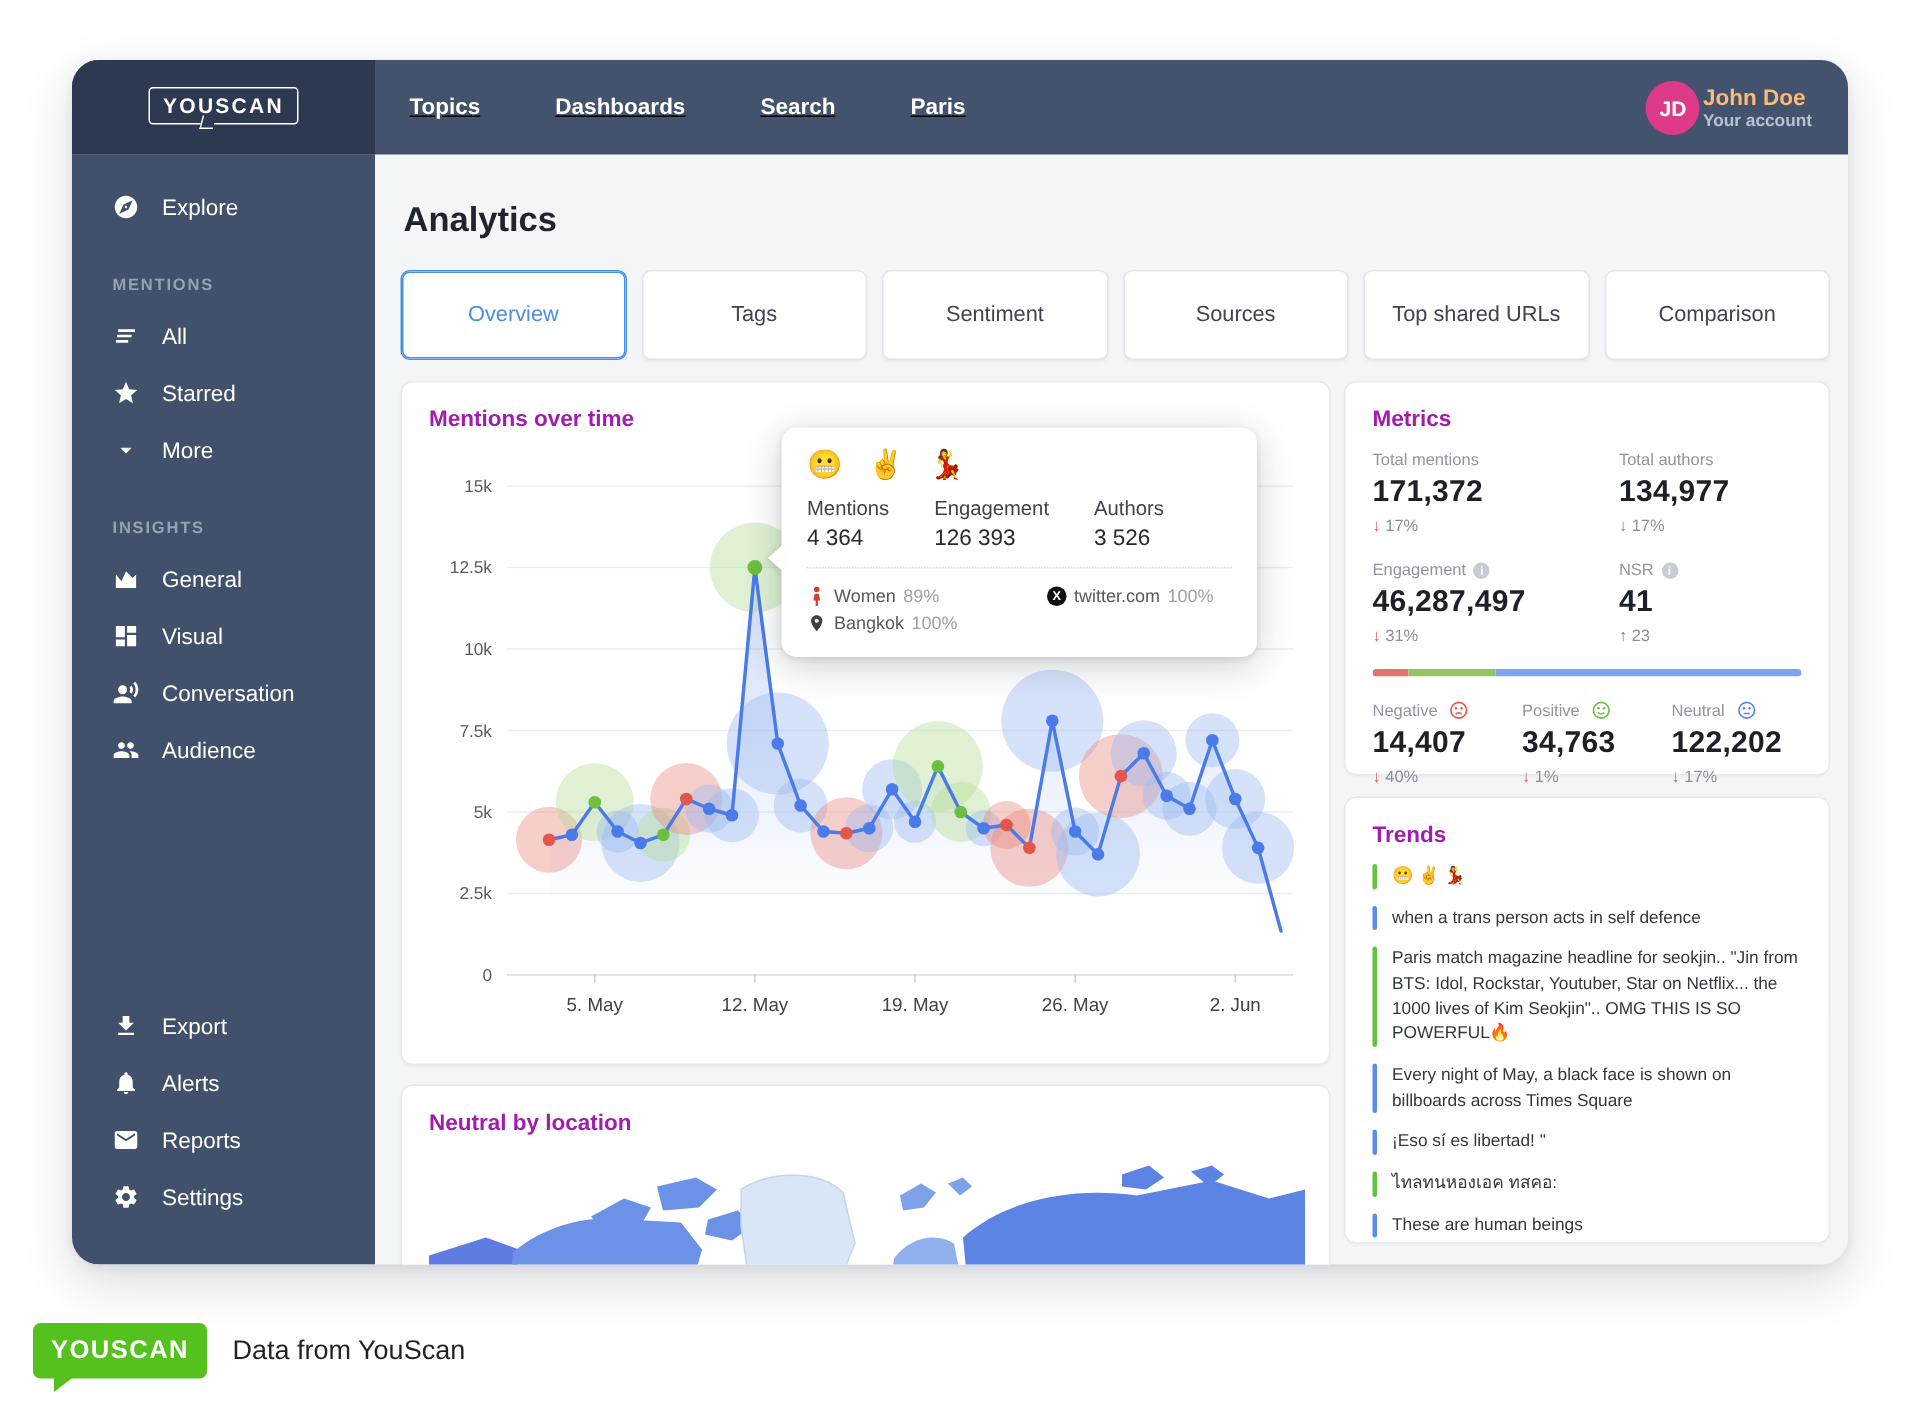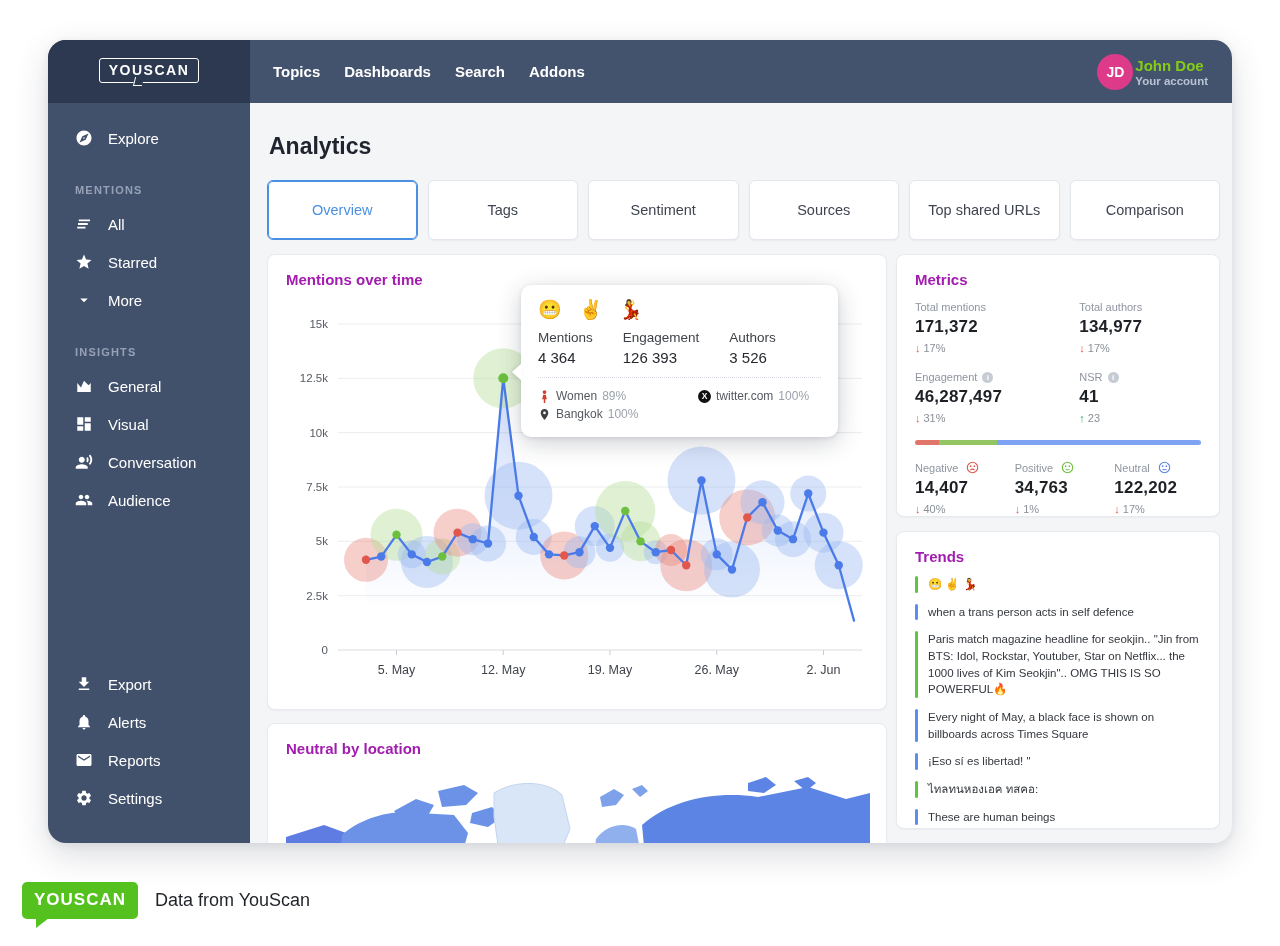--- a/index.html
+++ b/index.html
@@ -10,25 +10,25 @@
   .app { position:absolute; left:48px; top:40px; width:1184px; height:803px;
          border-radius:18px; overflow:hidden; background:#f4f5f7;
          box-shadow:0 12px 34px rgba(30,40,60,.16), 0 2px 8px rgba(30,40,60,.08);
          display:flex; flex-direction:column; }
 
   
   .topnav { height:63px; display:flex; align-items:stretch; background:#44536d; flex:none; }
   .logo-block { width:202px; background:#2c3950; display:flex; flex-direction:column; align-items:center; justify-content:center; cursor:pointer; }
   .logo-box { border:1.6px solid #fff; border-radius:3px; padding:3px 9px 4px; color:#fff; font-weight:bold; font-size:14px; letter-spacing:1.5px; }
   .logo-tail { width:9px; height:9px; border-left:1.6px solid #fff; border-bottom:1.6px solid #fff; background:#2c3950; margin-top:-6px; margin-left:-22px; transform:skewX(-14deg); }
-  .nav-links { display:flex; align-items:center; gap:24px; padding-left:23px; }
+  .nav-links { display:flex; align-items:center; gap:50px; padding-left:23px;text-decoration:underline; }
   .nav-link { color:#fff; font-size:15px; font-weight:bold; cursor:pointer; text-decoration:none; }
   .user { margin-left:auto; display:flex; align-items:center; gap:2px; padding-right:24px; cursor:pointer; }
   .avatar { width:36px; height:36px; border-radius:50%; background:#dd3b8a; color:#fff; font-weight:bold; font-size:14px; display:flex; align-items:center; justify-content:center; }
-  .uname { color:#84cc16; font-size:15px; font-weight:bold; line-height:1.2; }
+  .uname { color:#fdba74; font-size:15px; font-weight:bold; line-height:1.2; }
   .usub  { color:#b9c2d2; font-size:11.5px;font-weight:bold; }
 
   
   .body { flex:1; display:flex; min-height:0; }
   .sidebar { width:202px; flex:none; background:#42516b; display:flex; flex-direction:column; padding:16px 0 26px; }
   .side-item { display:flex; align-items:center; gap:15px; padding:10px 0 10px 27px; color:#fff; font-size:15px; cursor:pointer; }
   .sicon { width:18px; height:18px; display:flex; align-items:center; justify-content:center; flex:none; }
   .sicon svg { width:18px; height:18px; fill:#fff; }
   .side-title { font-size:11px; letter-spacing:1.2px; color:#96a1b6; margin:27px 0 9px 27px; font-weight:bold; }
   .side-spacer { flex:1; }
@@ -73,21 +73,21 @@
              display:flex; align-items:center; justify-content:center; }
 
   
   .map-card { height:250px; }
   .map-card svg { display:block; margin-top:16px; }
 
   
   .metrics-card { height:263px; padding-bottom:10px; }
   .mgrid { display:grid; grid-template-columns:1.35fr 1fr; row-gap:17px; margin-top:13px; }
   .metric-label { font-size:11px; color:#8f95a0; display:flex; align-items:center; gap:5px; }
-  .metric-value { font-size:17px; font-weight:bold; color:#1d2025; margin-top:4px; letter-spacing:.2px; }
+  .metric-value { font-size:20px; font-weight:bold; color:#1d2025; margin-top:4px; letter-spacing:.2px; }
   .metric-delta { font-size:11px; color:#8a9097; margin-top:5px; display:flex; align-items:center; gap:3px; }
   .arrow { font-weight:bold; font-size:11px; }
   .arrow.down { color:#e2574c; } .arrow.up { color:#2fa860; }
   .info-dot { width:11px; height:11px; border-radius:50%; background:#c7ccd4; color:#fff; font-size:8px; font-weight:bold;
               display:inline-flex; align-items:center; justify-content:center; cursor:pointer; }
   .sbar { display:flex; height:5px; border-radius:3px; overflow:hidden; margin:16px 0 16px; }
   .srow { display:grid; grid-template-columns:1.15fr 1.15fr 1fr; }
   .face { width:13px; height:13px; }
 
   
@@ -112,21 +112,21 @@
 
     <header class="topnav">
       <div class="logo-block">
         <div class="logo-box">YOUSCAN</div>
         <div class="logo-tail"></div>
       </div>
       <nav class="nav-links" id="navLinks">
           <a class="nav-link">Topics</a>
           <a class="nav-link">Dashboards</a>
           <a class="nav-link">Search</a>
-          <a class="nav-link">Addons</a>
+          <a class="nav-link">Paris</a>
         </nav>
       <div class="user">
         <div class="avatar">JD</div>
         <div>
           <div class="uname">John Doe</div>
           <div class="usub">Your account</div>
         </div>
       </div>
     </header>
 

